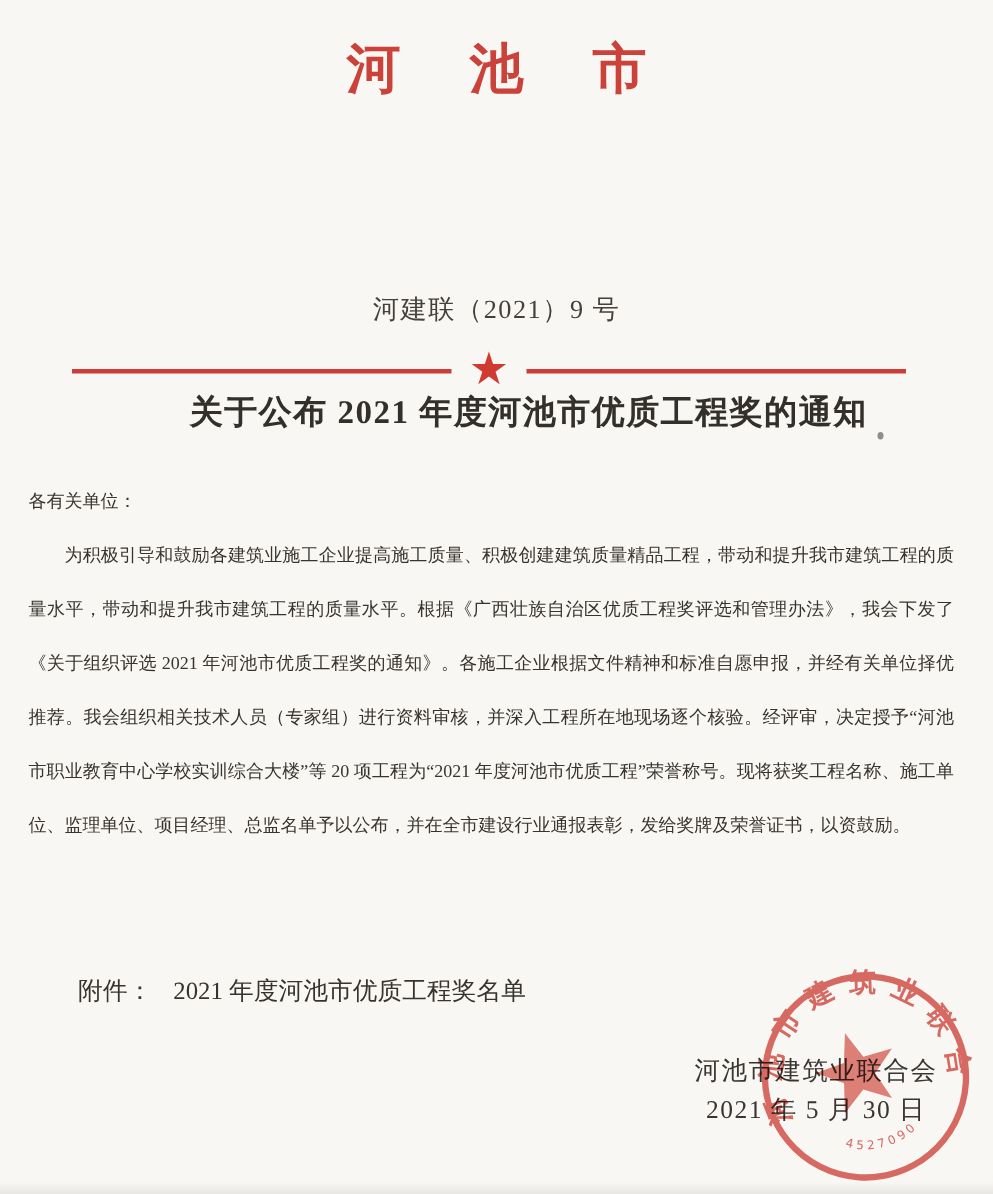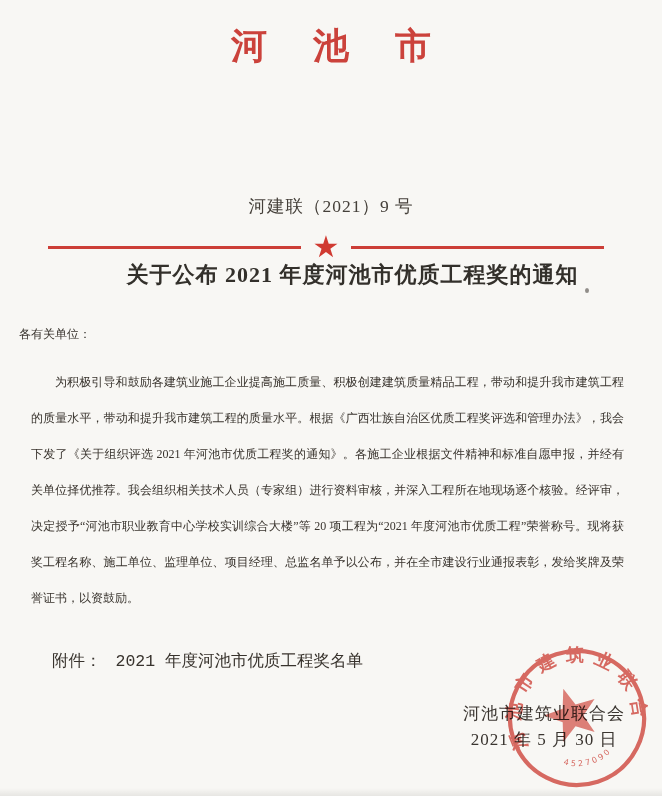--- a/index.html
+++ b/index.html
@@ -57,27 +57,27 @@
     letter-spacing:1px;
     padding-left:43px;
   }
   .body-text{
     position:absolute;top:316px;left:19px;right:26px;
     font-size:12px;line-height:36px;
     text-align:justify;
     color:#38332d;
   }
   .body-text .salutation{display:block;}
-  .body-text p{margin:12px;text-indent:2em;}
+  .body-text p{margin:0;text-indent:2em;}
   .attachment{
     position:absolute;top:650px;left:19px;right:26px;
     font-size:16.5px;color:#38332d;
   }
   .attachment .att-label{margin-left:2em;}
-  .attachment .att-text{margin-left:14px;font-family:Liberation Mono, monospace;}
+  .attachment .att-text{margin-left:14px;}
   .signature{
     position:absolute;top:701px;right:37px;
     text-align:center;
     font-size:17px;line-height:26px;
     color:#3a3530;
     letter-spacing:1px;
   }
   .seal{
     position:absolute;left:497px;top:638px;width:160px;height:160px;
     transform:rotate(-18deg);

